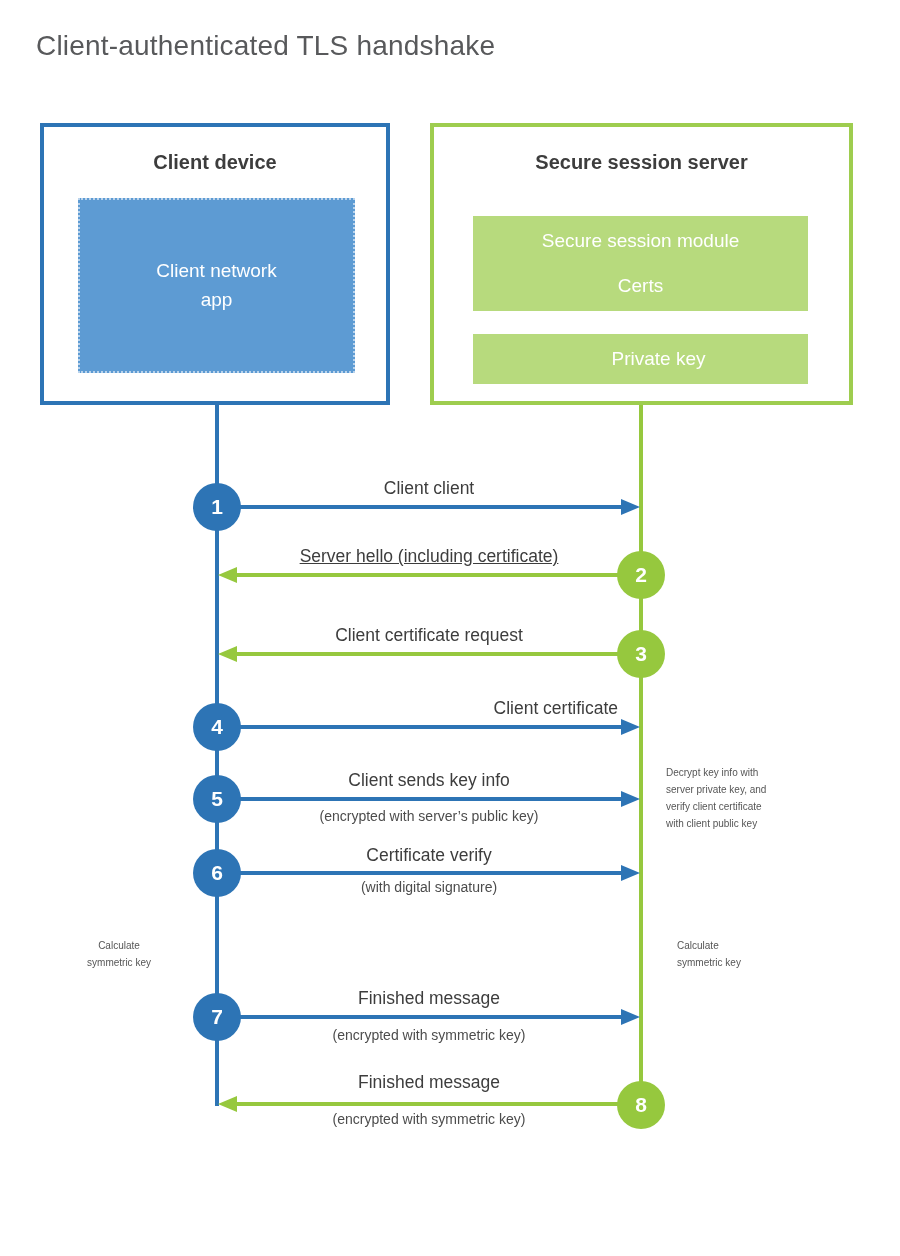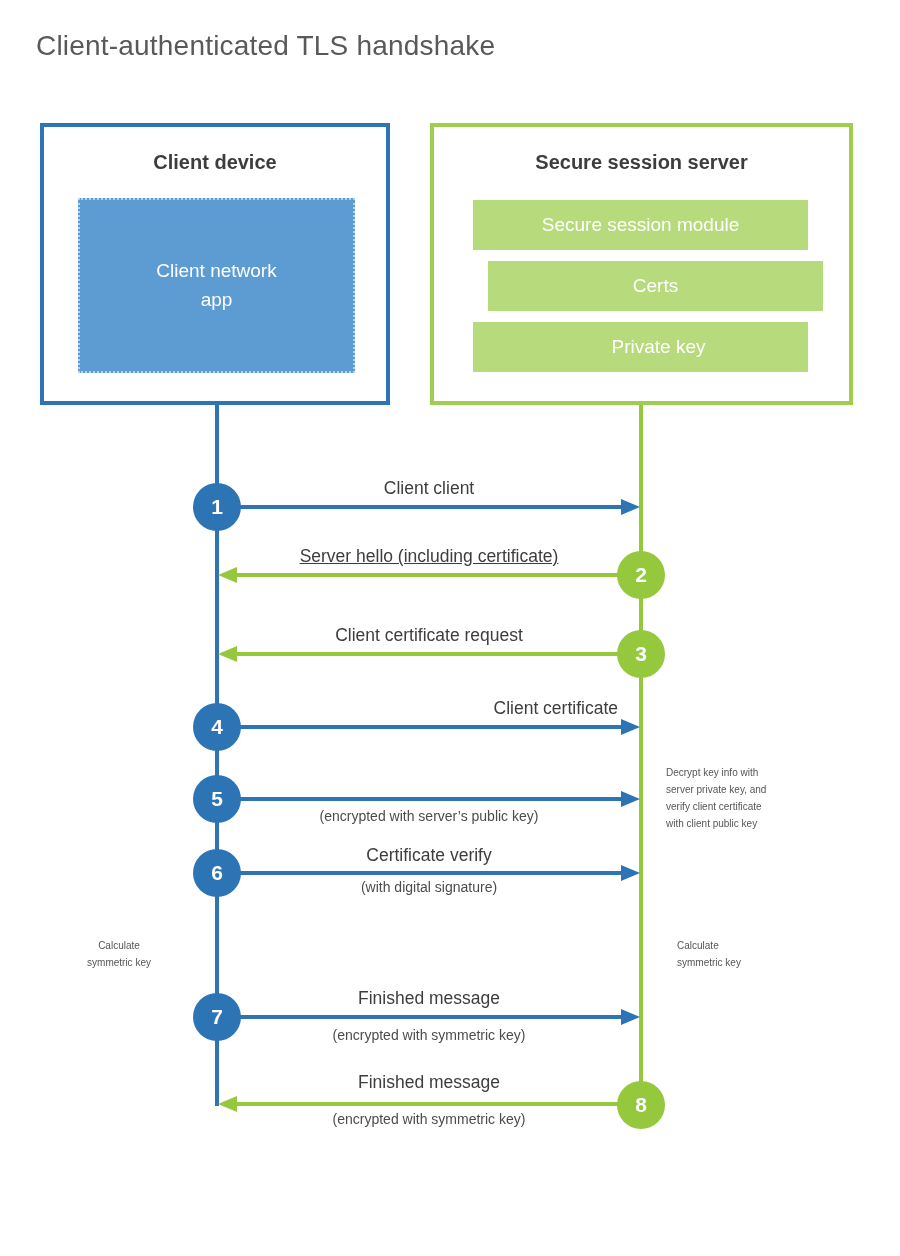--- a/index.html
+++ b/index.html
@@ -66,23 +66,23 @@
 
   <div class="actor-box client-box">
     <div class="actor-title">Client device</div>
   </div>
   <div class="app-box">Client network
 app</div>
 
   <div class="actor-box server-box">
     <div class="actor-title">Secure session server</div>
   </div>
-  <div class="module-bar" style="top:200px;">Secure session module</div>
-  <div class="module-bar" style="top:261px;margin-left:15px;">Certs</div>
-  <div class="module-bar" style="top:322px;padding-left:36px;">Private key</div>
+  <div class="module-bar" style="top:216px;">Secure session module</div>
+  <div class="module-bar" style="top:261px;">Certs</div>
+  <div class="module-bar" style="top:334px;padding-left:36px;">Private key</div>
 
   <div class="lifeline blue"></div>
   <div class="lifeline green"></div>
 
   <div class="msg-label" style="top:478px;">Client client</div>
   <div class="arrow-line blue" style="left:217px;top:505px;width:404px;"></div>
   <div class="arrow-head right" style="left:621px;top:499px;"></div>
   <div class="step-circle blue" style="left:193px;top:483px;">1</div>
 
   <div class="msg-label" style="top:546px;text-decoration:underline;">Server hello (including certificate)</div>
@@ -93,20 +93,21 @@
   <div class="msg-label" style="top:625px;">Client certificate request</div>
   <div class="arrow-line green" style="left:237px;top:652px;width:404px;"></div>
   <div class="arrow-head left" style="left:218px;top:646px;"></div>
   <div class="step-circle green" style="left:617px;top:630px;">3</div>
 
   <div class="msg-label" style="top:698px;text-align:right;">Client certificate</div>
   <div class="arrow-line blue" style="left:217px;top:725px;width:404px;"></div>
   <div class="arrow-head right" style="left:621px;top:719px;"></div>
   <div class="step-circle blue" style="left:193px;top:703px;">4</div>
 
+  <div class="msg-label" style="top:770px;">Client sends key info</div>
   <div class="arrow-line blue" style="left:217px;top:797px;width:404px;"></div>
   <div class="arrow-head right" style="left:621px;top:791px;"></div>
   <div class="msg-sub" style="top:808px;">(encrypted with server’s public key)</div>
   <div class="step-circle blue" style="left:193px;top:775px;">5</div>
 
   <div class="msg-label" style="top:845px;">Certificate verify</div>
   <div class="arrow-line blue" style="left:217px;top:871px;width:404px;"></div>
   <div class="arrow-head right" style="left:621px;top:865px;"></div>
   <div class="msg-sub" style="top:879px;">(with digital signature)</div>
   <div class="step-circle blue" style="left:193px;top:849px;">6</div>

